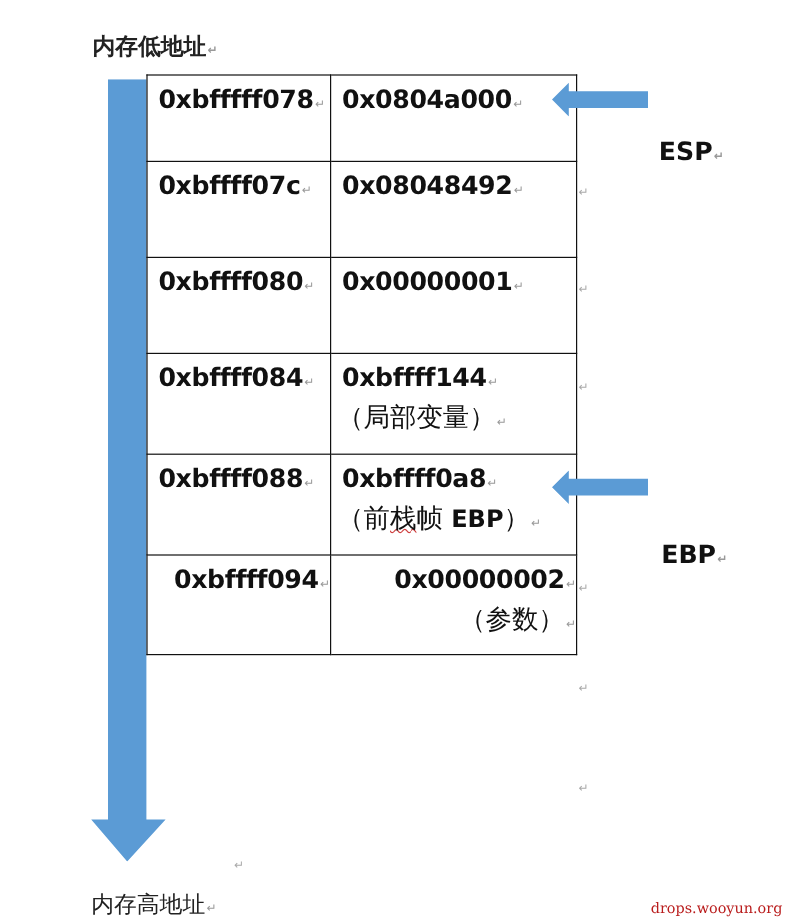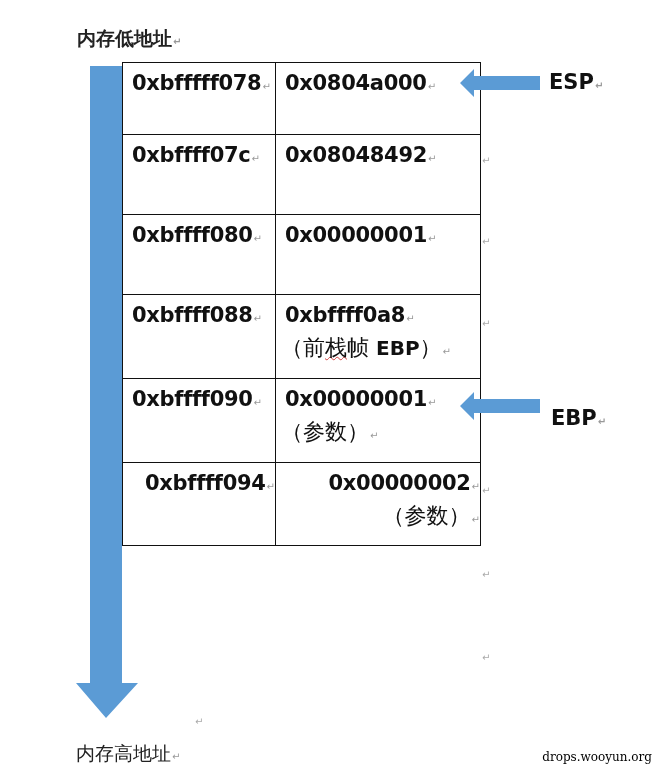--- a/index.html
+++ b/index.html
@@ -12,22 +12,22 @@
   table.stack td { border:1.5px solid #111; vertical-align:top; padding:0; }
   td.addr { width:152px; }
   td.val { width:204px; }
   .cell-inner { position:relative; padding:8px 0 0 9px; box-sizing:border-box; }
   .hex { font-family:"DejaVu Sans","Liberation Sans",sans-serif; font-weight:bold; font-size:21px; letter-spacing:-0.3px; white-space:nowrap; }
   .note { font-size:22px; margin-top:6px; margin-left:-4px; white-space:nowrap; }
   .note b { font-family:"DejaVu Sans","Liberation Sans",sans-serif; font-weight:bold; font-size:20px; }
   .squiggle { text-decoration: underline wavy #d04040; text-decoration-thickness:1px; }
   .row-mark { position:absolute; left:482px; color:#aaa; font-size:10px; font-family:"DejaVu Sans",sans-serif; }
   .ptr { position:absolute; }
-  .ptr-label { position:absolute; font-family:"DejaVu Sans","Liberation Sans",sans-serif; font-weight:bold; font-size:21px; }
-  .watermark { position:absolute; right:6px; bottom:6px; font-size:12px; color:#000000; font-family:"DejaVu Serif","Liberation Serif",serif; }
+  .ptr-label { position:absolute; font-family:"DejaVu Sans","Liberation Sans",sans-serif; font-weight:bold; font-size:21px;margin-top:44px; }
+  .watermark { position:absolute; right:6px; bottom:6px; font-size:12px; color:#b91c1c; font-family:"DejaVu Serif","Liberation Serif",serif; }
 </style>
 </head>
 <body>
 
 <div class="label-cn" style="left:77px; top:26px;font-weight:bold;">
   <span>内存低地址</span><span class="pilcrow">↵</span>
 </div>
 
 <svg class="mem-arrow" viewBox="0 0 66 652">
   <polygon points="16,0 48,0 48,617 64,617 32,652 2,617 16,617" fill="#5b9bd5"></polygon>
@@ -54,34 +54,34 @@
   <tr style="height:80px;">
     <td class="addr">
           <div class="cell-inner"><span class="hex">0xbffff080</span><span class="pilcrow">↵</span></div>
         </td>
     <td class="val">
           <div class="cell-inner"><span class="hex">0x00000001</span><span class="pilcrow">↵</span></div>
         </td>
   </tr>
   <tr style="height:84px;">
     <td class="addr">
+          <div class="cell-inner"><span class="hex">0xbffff084</span><span class="pilcrow">↵</span></div>
+        </td>
+    <td class="val">
+          <div class="cell-inner"><span class="hex">0xbffff144</span><span class="pilcrow">↵</span>
+      <div class="note"><span>（局部变量）</span><span class="pilcrow">↵</span></div></div>
+        </td>
+  </tr>
+  <tr style="height:84px;">
+    <td class="addr">
           <div class="cell-inner"><span class="hex">0xbffff088</span><span class="pilcrow">↵</span></div>
         </td>
     <td class="val">
           <div class="cell-inner"><span class="hex">0xbffff0a8</span><span class="pilcrow">↵</span>
       <div class="note"><span>（前</span><span class="squiggle">栈</span><span>帧 </span><b>EBP</b><span>）</span><span class="pilcrow">↵</span></div></div>
-        </td>
-  </tr>
-  <tr style="height:84px;">
-    <td class="addr">
-          <div class="cell-inner"><span class="hex">0xbffff090</span><span class="pilcrow">↵</span></div>
-        </td>
-    <td class="val">
-          <div class="cell-inner"><span class="hex">0x00000001</span><span class="pilcrow">↵</span>
-      <div class="note"><span>（参数）</span><span class="pilcrow">↵</span></div></div>
         </td>
   </tr>
   <tr style="height:83px;text-align:right;">
     <td class="addr">
           <div class="cell-inner"><span class="hex">0xbffff094</span><span class="pilcrow">↵</span></div>
         </td>
     <td class="val">
           <div class="cell-inner"><span class="hex">0x00000002</span><span class="pilcrow">↵</span>
       <div class="note"><span>（参数）</span><span class="pilcrow">↵</span></div></div>
         </td>

